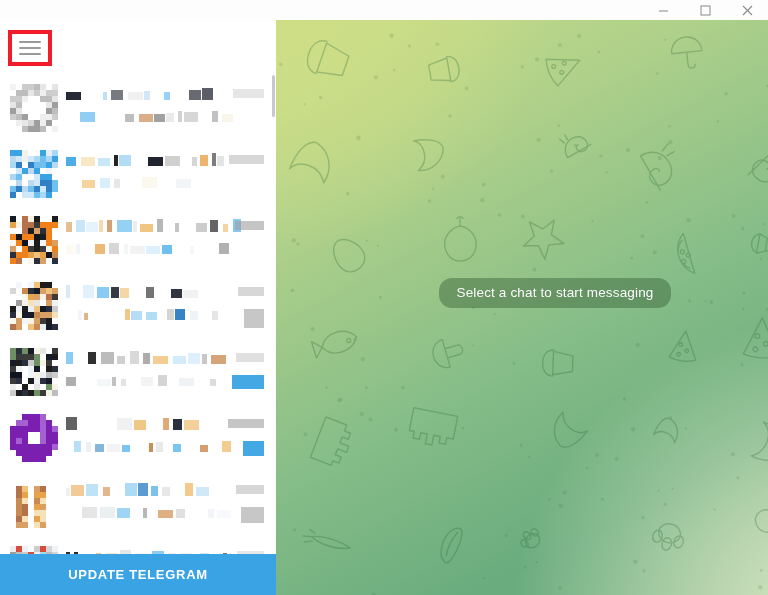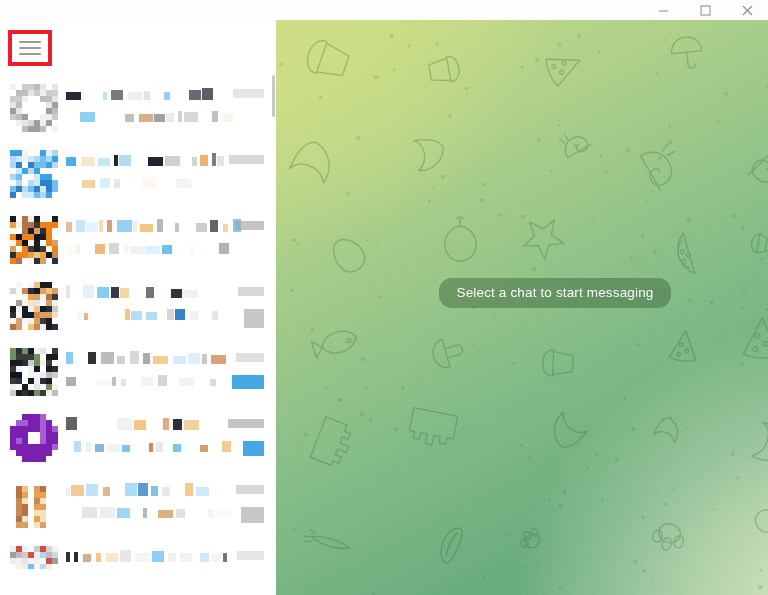--- a/index.html
+++ b/index.html
@@ -695,20 +695,21 @@
           <div class="px" style="left: 152px; top: 14px; width: 12px; height: 11px; background: rgb(111, 192, 239); opacity: 0.775859;"></div>
           <div class="px" style="left: 168px; top: 16px; width: 8px; height: 9px; background: rgb(239, 239, 239); opacity: 0.966163;"></div>
           <div class="px" style="left: 180px; top: 16px; width: 12px; height: 9px; background: rgb(230, 230, 230); opacity: 0.554047;"></div>
           <div class="px" style="left: 200px; top: 16px; width: 9px; height: 9px; background: rgb(188, 217, 239); opacity: 0.651345;"></div>
           <div class="px" style="left: 212px; top: 17px; width: 9px; height: 8px; background: rgb(239, 239, 239); opacity: 0.767723;"></div>
           <div class="px" style="left: 223px; top: 16px; width: 4px; height: 9px; background: rgb(21, 26, 39); opacity: 0.602839;"></div>
           <div class="px" style="left: 237px; top: 14px; width: 27px; height: 9px; background: rgb(214, 214, 214); opacity: 0.6;"></div>
         </div>
       </div>
 
+    <button class="update">UPDATE TELEGRAM</button>
   </div>
 
   <div class="chat">
     <div class="wallpaper">
       <div class="wp-grad"></div>
       <svg class="wp-doodle" id="doodle" viewBox="0 0 492 575" preserveAspectRatio="xMidYMid slice">
           <path d="M17 4 L20.5 13 L30 13.5 L22.5 19.5 L25 29 L17 23.5 L9 29 L11.5 19.5 L4 13.5 L13.5 13 Z" fill="none" stroke="#2f6b3a" stroke-width="0.80" stroke-linecap="round" stroke-linejoin="round" transform="translate(-57.0,-40.8) rotate(4) scale(1.56) translate(-17,-17)"></path>
           <path d="M4 24 A16 16 0 0 1 30 24 Z M8 22 A11 11 0 0 1 26 22 M13 18 a1.3 1.3 0 1 0 .1 0 M19 19 a1.3 1.3 0 1 0 .1 0 M16 22 a1.3 1.3 0 1 0 .1 0" fill="none" stroke="#2f6b3a" stroke-width="0.91" stroke-linecap="round" stroke-linejoin="round" transform="translate(55.3,-54.5) rotate(326) scale(1.37) translate(-17,-17)"></path>
           <path d="M11 16 A6.5 6.5 0 0 1 23 16 Z M11 16 L17 31 L23 16 M13 21 L21 21 M15 25 L19 25" fill="none" stroke="#2f6b3a" stroke-width="0.92" stroke-linecap="round" stroke-linejoin="round" transform="translate(149.7,-35.8) rotate(340) scale(1.36) translate(-17,-17)"></path>
           <path d="M11 16 A6.5 6.5 0 0 1 23 16 Z M11 16 L17 31 L23 16 M13 21 L21 21 M15 25 L19 25" fill="none" stroke="#2f6b3a" stroke-width="1.23" stroke-linecap="round" stroke-linejoin="round" transform="translate(229.1,-39.5) rotate(231) scale(1.02) translate(-17,-17)"></path>

